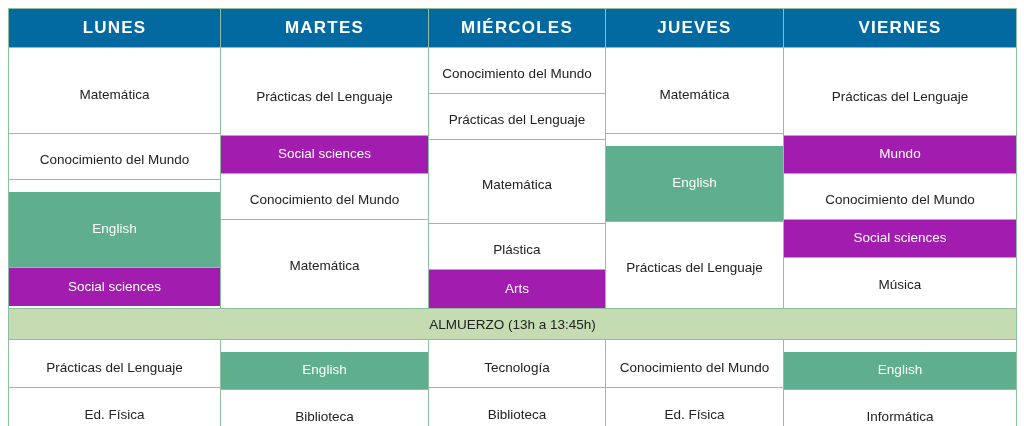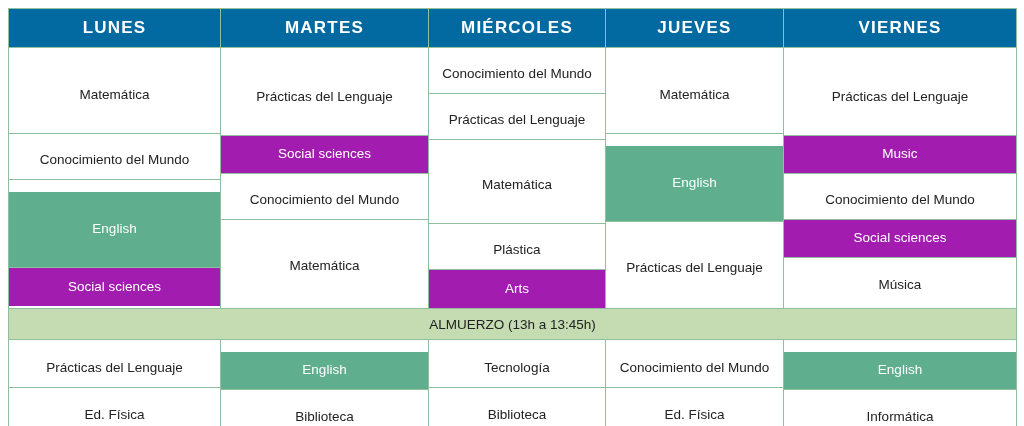--- a/index.html
+++ b/index.html
@@ -121,21 +121,21 @@
         <td>
           <div class="col-stack">
               <div class="cell white" style="height: 76px; border-bottom: 1px solid rgb(143, 191, 159);">Matemática</div>
               <div class="cell mid" style="height: 76px; border-bottom: 1px solid rgb(143, 191, 159);">English</div>
               <div class="cell white" style="height: 76px;">Prácticas del Lenguaje</div>
             </div>
         </td>
         <td>
           <div class="col-stack">
               <div class="cell white" style="height: 76px; border-bottom: 1px solid rgb(143, 191, 159);">Prácticas del Lenguaje</div>
-              <div class="cell dark" style="height: 38px; border-bottom: 1px solid rgb(143, 191, 159);">Music</div>
+              <div class="cell dark" style="height: 38px; border-bottom: 1px solid rgb(143, 191, 159);">Mundo</div>
               <div class="cell white" style="height: 38px; border-bottom: 1px solid rgb(143, 191, 159);">Conocimiento del Mundo</div>
               <div class="cell dark" style="height: 38px; border-bottom: 1px solid rgb(143, 191, 159);">Social sciences</div>
               <div class="cell white" style="height: 38px;">Música</div>
             </div>
         </td>
       </tr>
       <tr class="lunch-row">
         <td colspan="5">
           <div class="lunch-cell">ALMUERZO (13h a 13:45h)</div>
         </td>

